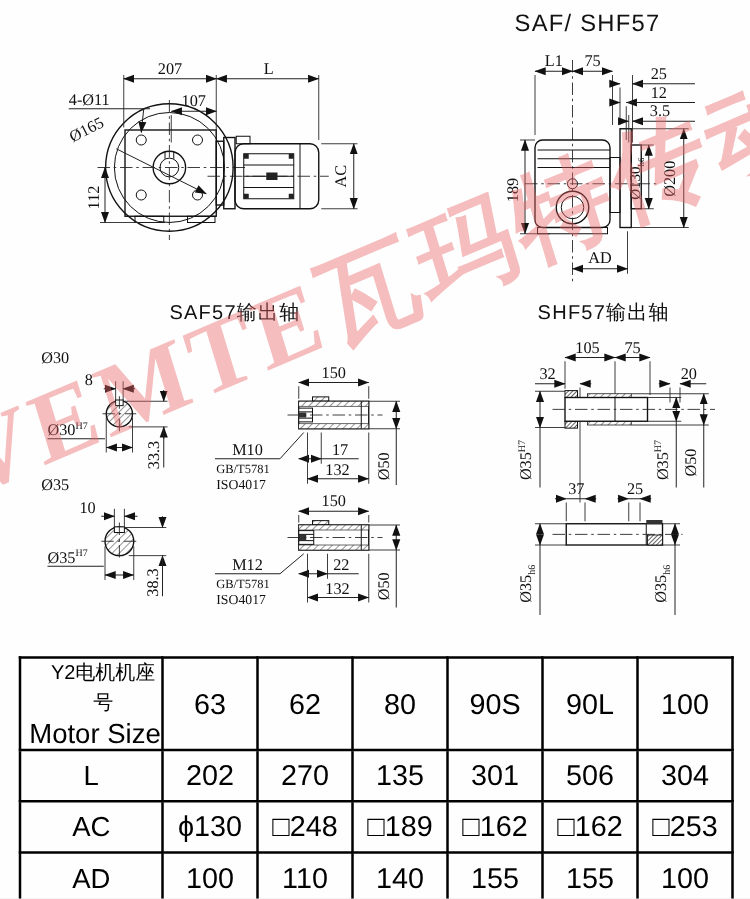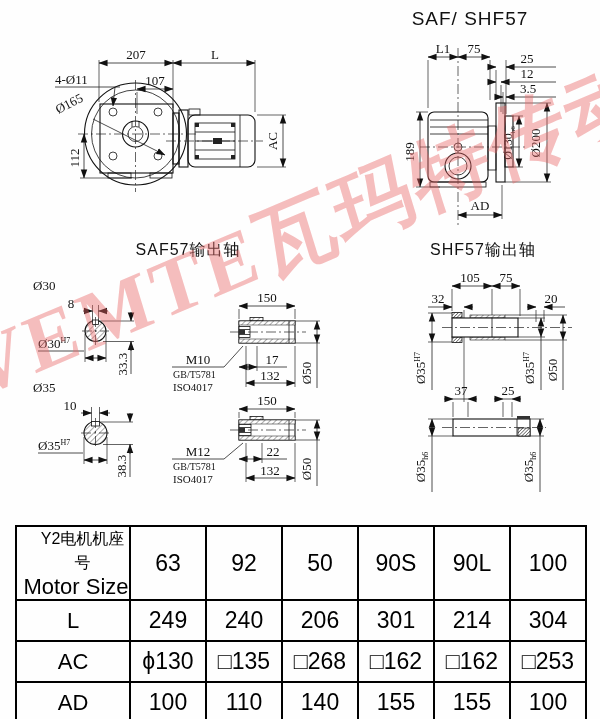--- a/index.html
+++ b/index.html
@@ -392,40 +392,40 @@
         <col style="width:76px">
         <col style="width:76px">
     </colgroup>
     <tbody>
       <tr class="hrow">
         <th class="hcell">
           <div class="l1">Y2电机机座号</div>
           <div class="l2">Motor Size</div>
         </th>
         <th class="num">63</th>
-        <th class="num">92</th>
-        <th class="num">50</th>
+        <th class="num">62</th>
+        <th class="num">80</th>
         <th class="num">90S</th>
         <th class="num">90L</th>
         <th class="num">100</th>
       </tr>
       <tr class="drow">
         <th class="rowlab">L</th>
-        <td class="num">249</td>
-        <td class="num">240</td>
-        <td class="num">206</td>
+        <td class="num">202</td>
+        <td class="num">270</td>
+        <td class="num">135</td>
         <td class="num">301</td>
-        <td class="num">214</td>
+        <td class="num">506</td>
         <td class="num">304</td>
       </tr>
       <tr class="drow">
         <th class="rowlab">AC</th>
         <td class="num">ϕ130</td>
-        <td class="num">□135</td>
-        <td class="num">□268</td>
+        <td class="num">□248</td>
+        <td class="num">□189</td>
         <td class="num">□162</td>
         <td class="num">□162</td>
         <td class="num">□253</td>
       </tr>
       <tr class="drow">
         <th class="rowlab">AD</th>
         <td class="num">100</td>
         <td class="num">110</td>
         <td class="num">140</td>
         <td class="num">155</td>

